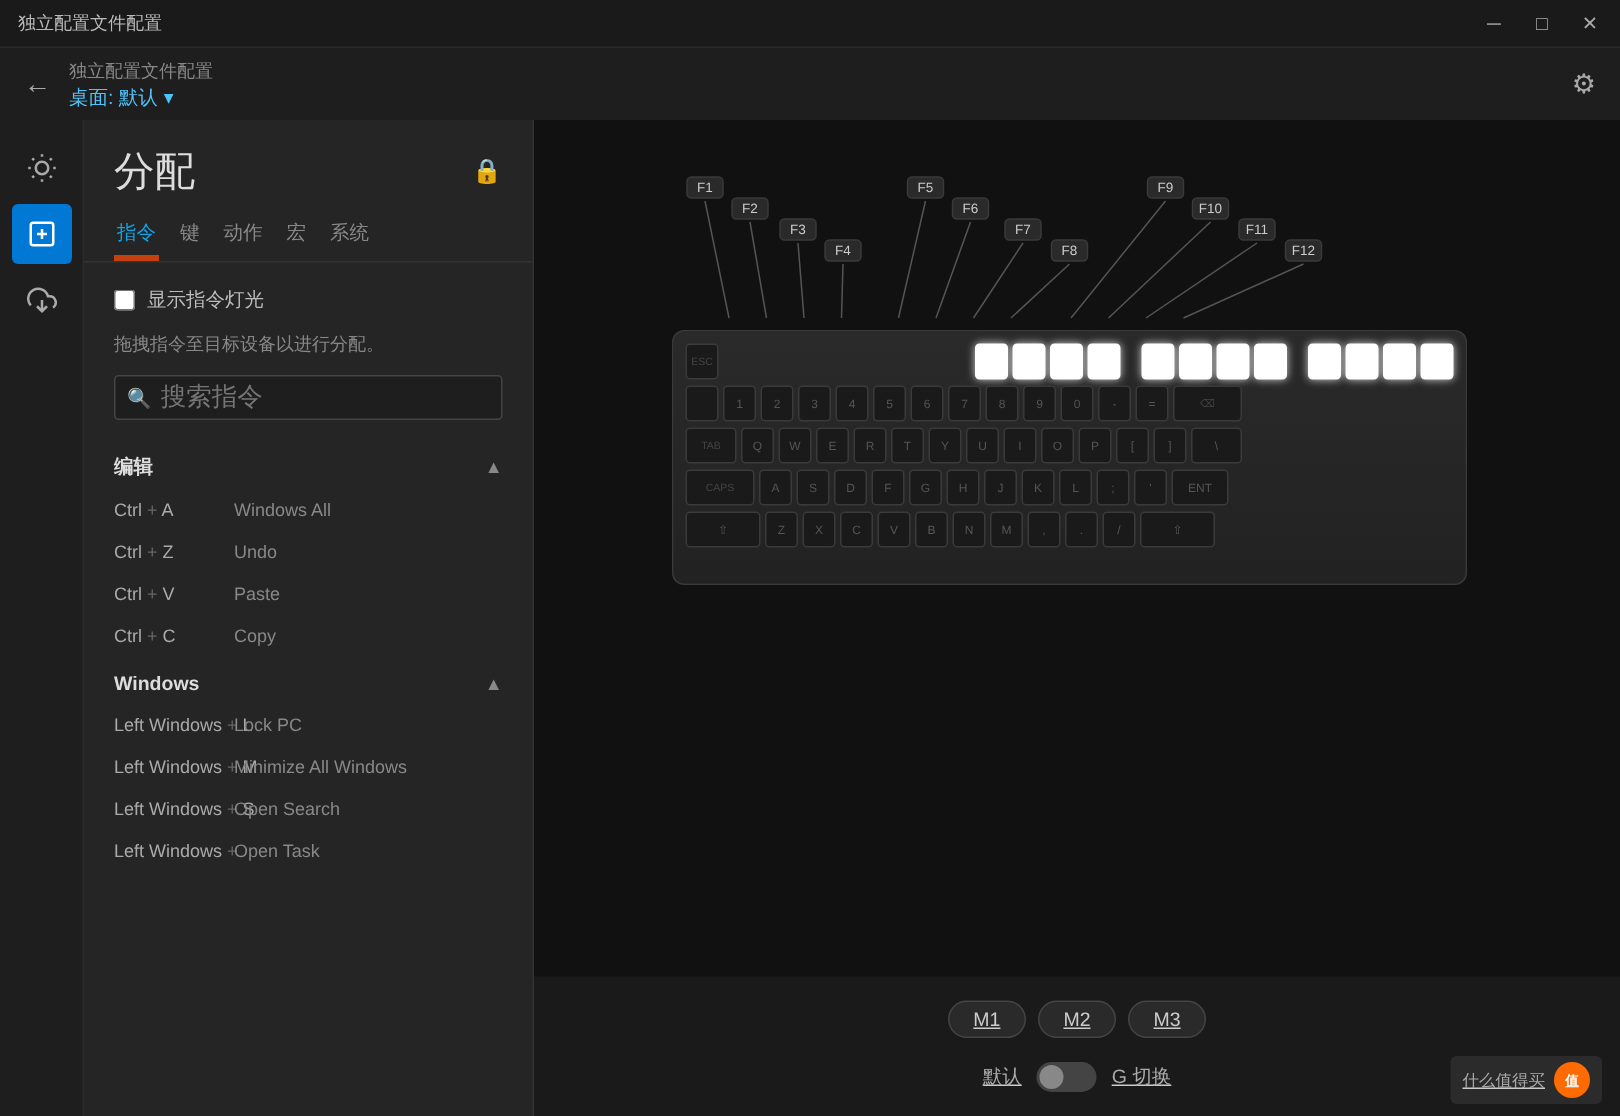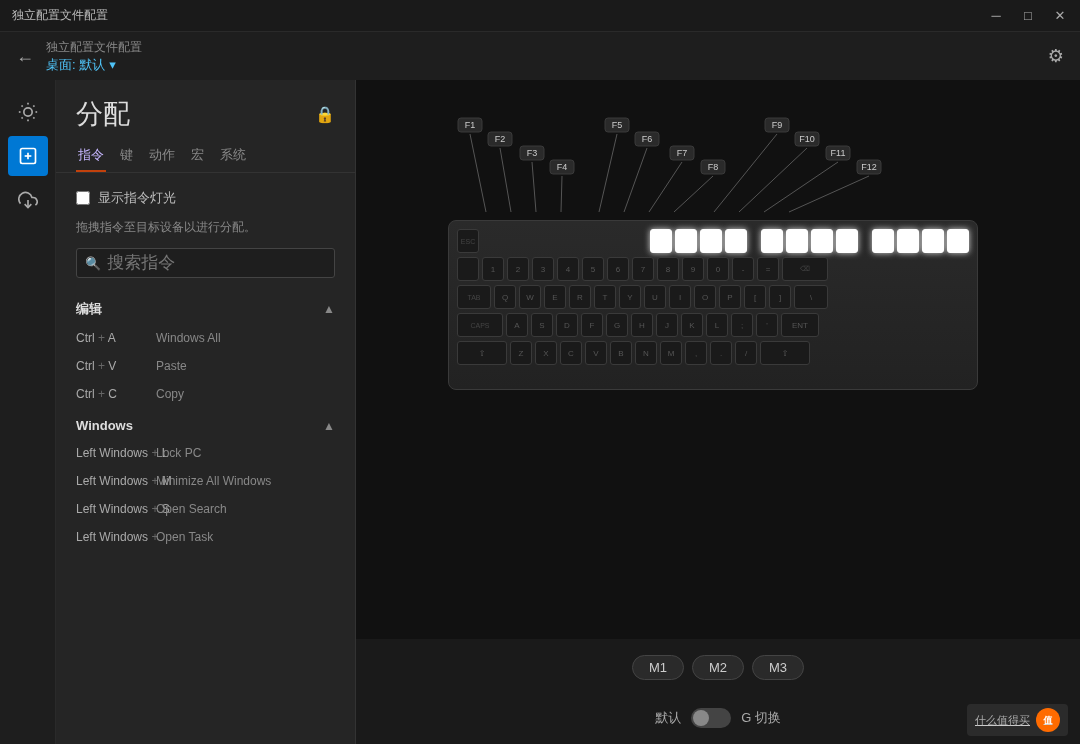--- a/index.html
+++ b/index.html
@@ -159,22 +159,22 @@
       margin-bottom: 8px;
     }
     .tab {
       padding: 6px 2px;
       font-size: 13px;
       color: #888;
       cursor: pointer;
       border-bottom: 2px solid transparent;
     }
     .tab.active {
-      color: #c4b5fd;
-      border-bottom: 2px solid #c2410c;
+      color: #0ea5e9;
+      border-bottom: 4px solid #c2410c;
     }
 
     
     .checkbox-row {
       display: flex;
       align-items: center;
       gap: 8px;
       padding: 8px 20px;
     }
     .checkbox {
@@ -332,21 +332,22 @@
     .key.w3 { min-width: 46px; }
 
     
     .bottom-controls {
       background: #1a1a1a;
       width: 100%;
       padding: 16px 20px;
       display: flex;
       flex-direction: column;
       align-items: center;
-      gap: 28px;
+      gap: 16px;
+      text-decoration: underline;
     }
 
     .mode-buttons {
       display: flex;
       gap: 8px;
     }
     .mode-btn {
       background: #2a2a2a;
       border: 1px solid #444;
       border-radius: 20px;
@@ -505,20 +506,24 @@
     </div>
 
     <div class="command-list" id="command-list-el">
         <div class="section-header">
           <span>编辑</span>
           <span class="chevron">▲</span>
         </div>
         <div class="command-item">
           <span class="cmd-shortcut">Ctrl <span class="plus">+</span> A</span>
           <span class="cmd-desc">Windows All</span>
+        </div>
+        <div class="command-item">
+          <span class="cmd-shortcut">Ctrl <span class="plus">+</span> Z</span>
+          <span class="cmd-desc">Undo</span>
         </div>
         <div class="command-item">
           <span class="cmd-shortcut">Ctrl <span class="plus">+</span> V</span>
           <span class="cmd-desc">Paste</span>
         </div>
         <div class="command-item">
           <span class="cmd-shortcut">Ctrl <span class="plus">+</span> C</span>
           <span class="cmd-desc">Copy</span>
         </div>
         <div class="section-header">

